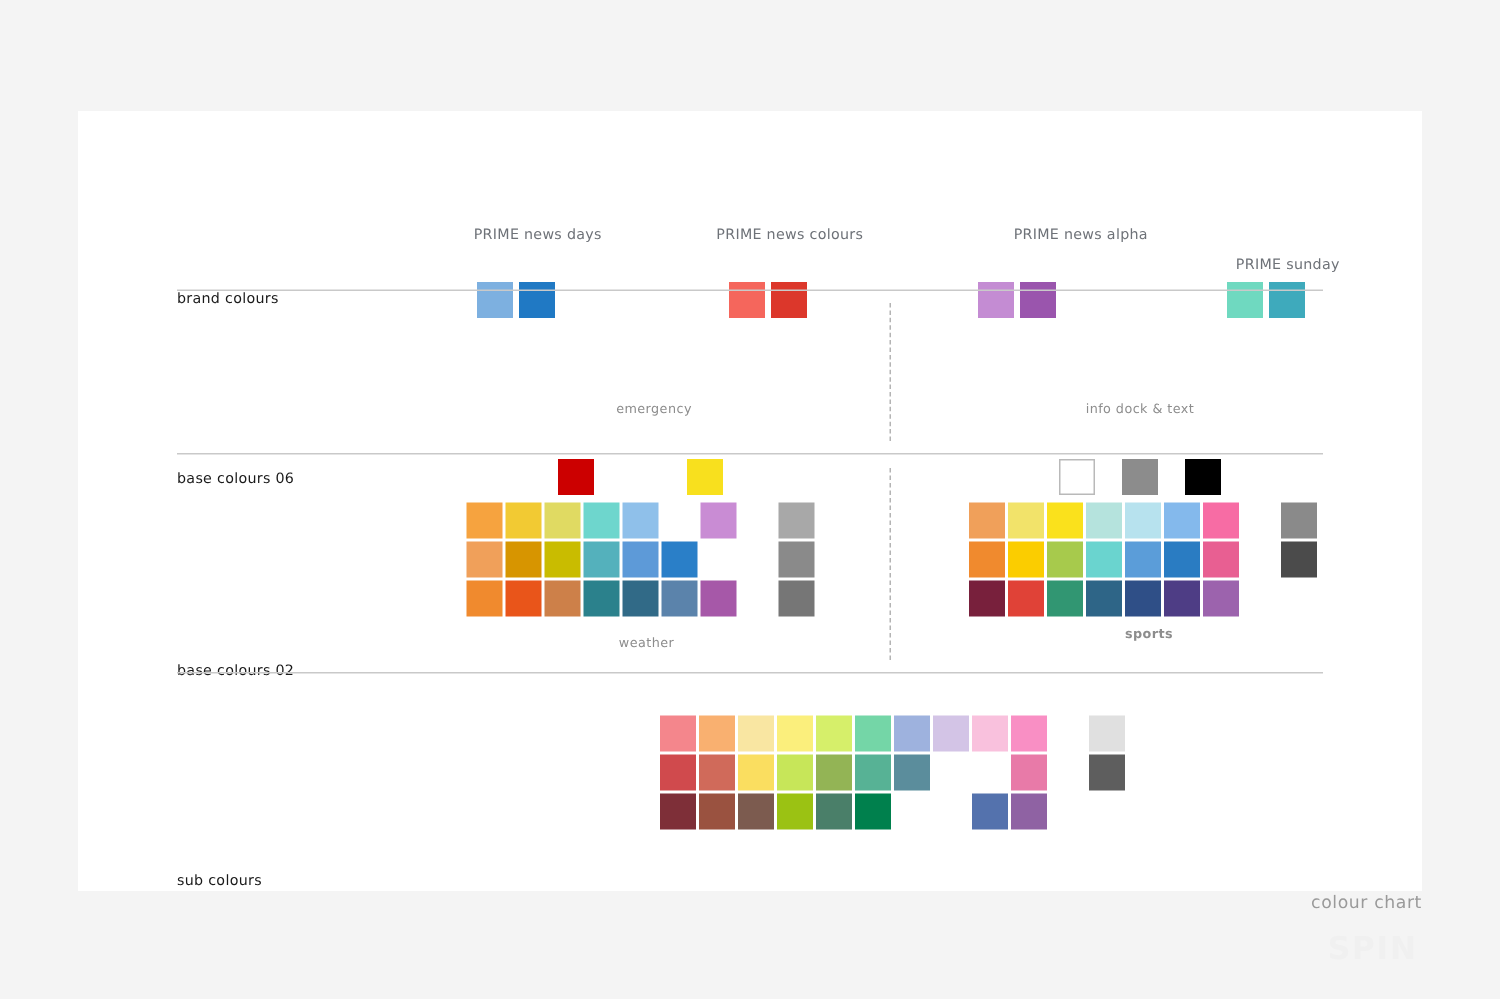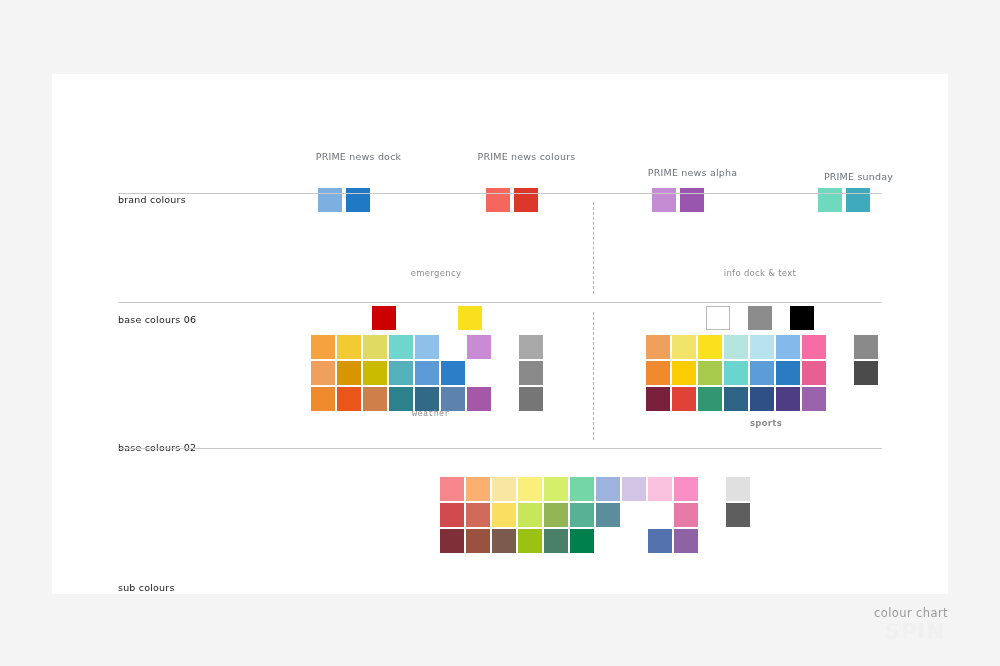--- a/index.html
+++ b/index.html
@@ -73,21 +73,20 @@
     width: 0;
     border-left: 1px dashed #b4b4b4;
   }
   #footer-label {
     position: absolute;
     right: 52px;
     top: 594px;
     font-size: 11.5px;
     color: #9a9a9a;
     letter-spacing: 0.4px;
-    margin-top: 12px;
   }
   #watermark {
     position: absolute;
     right: 55px;
     top: 620px;
     font-size: 21px;
     font-weight: bold;
     color: #f0f0f0;
     letter-spacing: 1px;
   }
@@ -97,33 +96,33 @@
 <body>
 
 <div id="page">
   <div id="card">
 
     <div class="row-label" style="left:66px; top:120px;">brand colours</div>
 
     <div class="grp">
       <div class="sw" style="left:266px; top:114px; background:#7db0e0;"></div>
       <div class="sw" style="left:294px; top:114px; background:#2079c4;"></div>
-      <div class="brand-caption" style="left:218px; top:77px; width:177px;">PRIME news dock</div>
+      <div class="brand-caption" style="left:218px; top:77px; width:177px;">PRIME news days</div>
     </div>
 
     <div class="grp">
       <div class="sw" style="left:434px; top:114px; background:#f5665c;"></div>
       <div class="sw" style="left:462px; top:114px; background:#dc372b;"></div>
       <div class="brand-caption" style="left:386px; top:77px; width:177px;">PRIME news colours</div>
     </div>
 
     <div class="grp">
       <div class="sw" style="left:600px; top:114px; background:#c48cd3;"></div>
       <div class="sw" style="left:628px; top:114px; background:#9a55ad;"></div>
-      <div class="brand-caption" style="left:552px; top:77px; width:177px;margin-top:16px;">PRIME news alpha</div>
+      <div class="brand-caption" style="left:580px; top:77px; width:177px;">PRIME news alpha</div>
     </div>
 
     <div class="grp">
       <div class="sw" style="left:766px; top:114px; background:#6fd9c0;"></div>
       <div class="sw" style="left:794px; top:114px; background:#3eaabc;"></div>
       <div class="brand-caption" style="left:718px; top:77px; width:177px;margin-top:20px;">PRIME sunday</div>
     </div>
 
     <div class="divider" style="left:66px; top:119px; width:764px;"></div>
 
@@ -167,21 +166,21 @@
 
       <div class="sw" style="left:259px; top:313px; background:#f08a2e;"></div>
       <div class="sw" style="left:285px; top:313px; background:#e9551a;"></div>
       <div class="sw" style="left:311px; top:313px; background:#cd8049;"></div>
       <div class="sw" style="left:337px; top:313px; background:#2b818c;"></div>
       <div class="sw" style="left:363px; top:313px; background:#316a87;"></div>
       <div class="sw" style="left:389px; top:313px; background:#5b83ab;"></div>
       <div class="sw" style="left:415px; top:313px; background:#a658a8;"></div>
       <div class="sw" style="left:467px; top:313px; background:#767676;"></div>
 
-      <div class="caption" style="left:295px; top:335px; width:168px;font-family:Liberation Mono, monospace;">weather</div>
+      <div class="caption" style="left:295px; top:350px; width:168px;">weather</div>
     </div>
 
     <div class="grp">
 
       <div class="sw" style="left:594px; top:261px; background:#f0a05a;"></div>
       <div class="sw" style="left:620px; top:261px; background:#f2e36a;"></div>
       <div class="sw" style="left:646px; top:261px; background:#fae11c;"></div>
       <div class="sw" style="left:672px; top:261px; background:#b5e3dd;"></div>
       <div class="sw" style="left:698px; top:261px; background:#b7e2ee;"></div>
       <div class="sw" style="left:724px; top:261px; background:#84b9ec;"></div>

